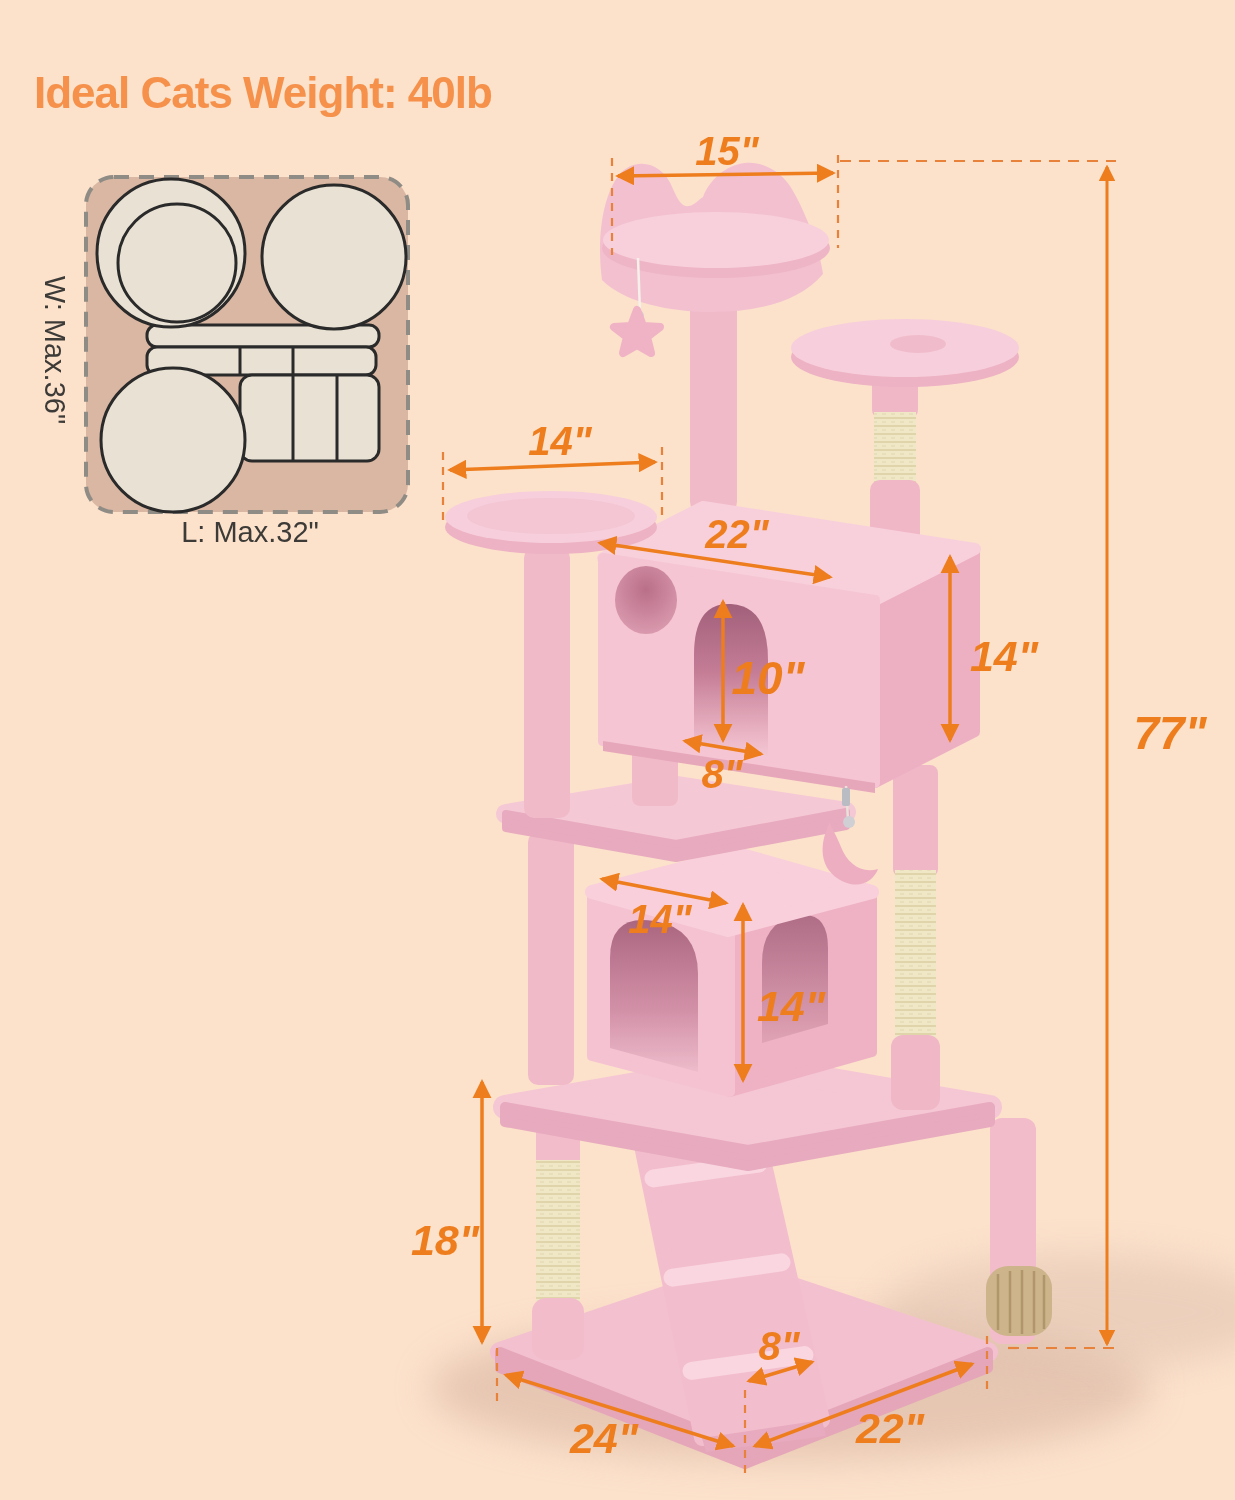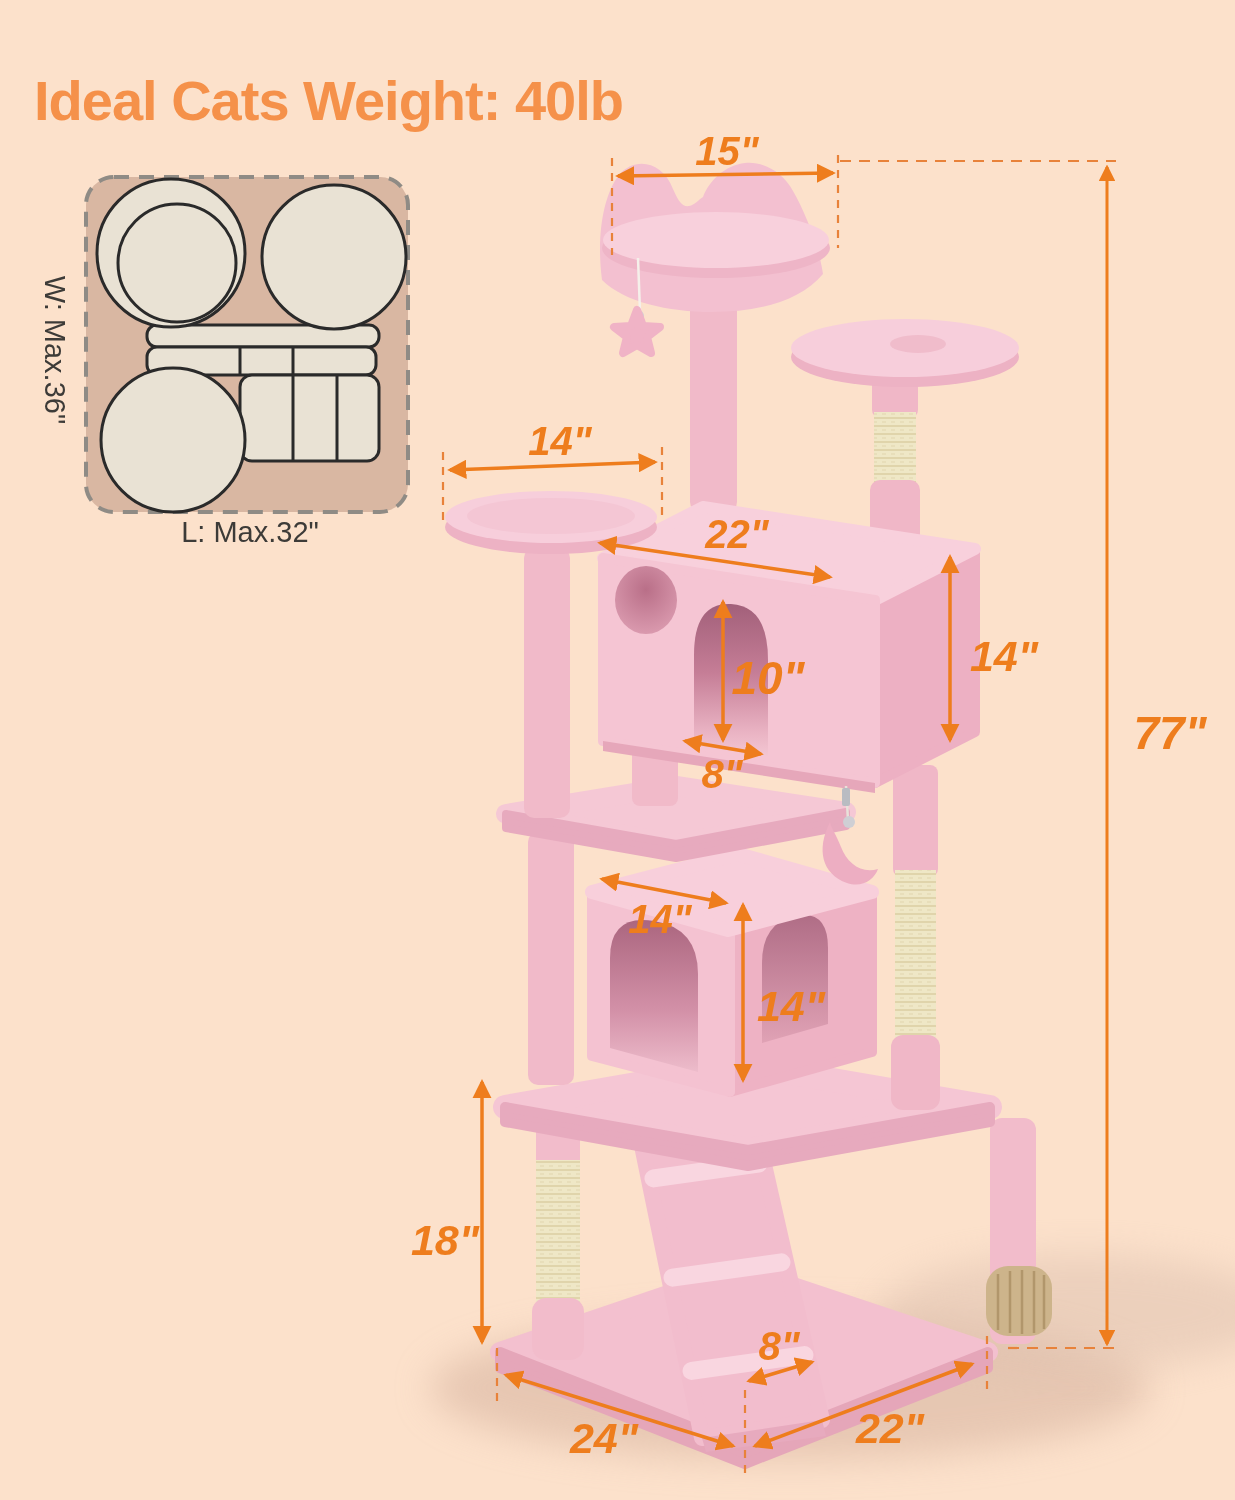--- a/index.html
+++ b/index.html
@@ -6,21 +6,21 @@
   body{
     width:1235px;height:1500px;
     background:var(--background,#fce1cb);
     font-family:"Liberation Sans",sans-serif;
     position:relative;overflow:hidden;
   }
   .canvas{position:absolute;inset:0;}
   .illustration{position:absolute;left:0;top:0;}
   .title{
     position:absolute;left:34px;top:68px;margin:0;
-    font-size:56px;font-weight:800;letter-spacing:-1px;
+    font-size:44px;font-weight:800;letter-spacing:-1px;
     color:var(--title-orange,#f5914a);white-space:nowrap;
   }
   .dim{
     position:absolute;transform:translate(-50%,-50%);
     color:var(--accent-orange,#ee7d1d);
     font-weight:700;font-style:italic;font-size:40px;white-space:nowrap;
   }
   .dim-lg{font-size:46px;}
   .dim-md{font-size:43px;}
   .inset-label{

